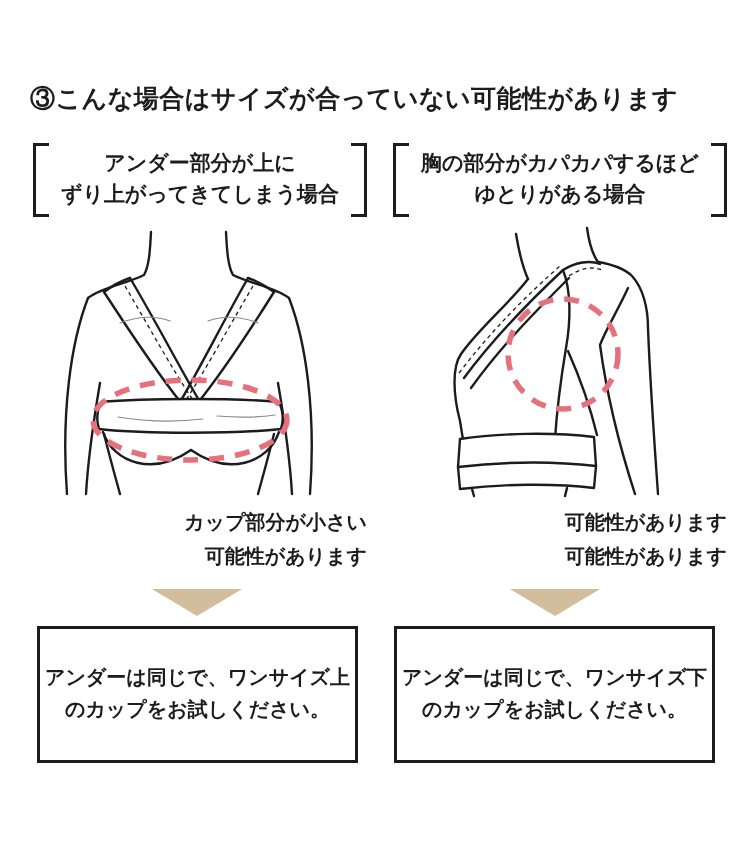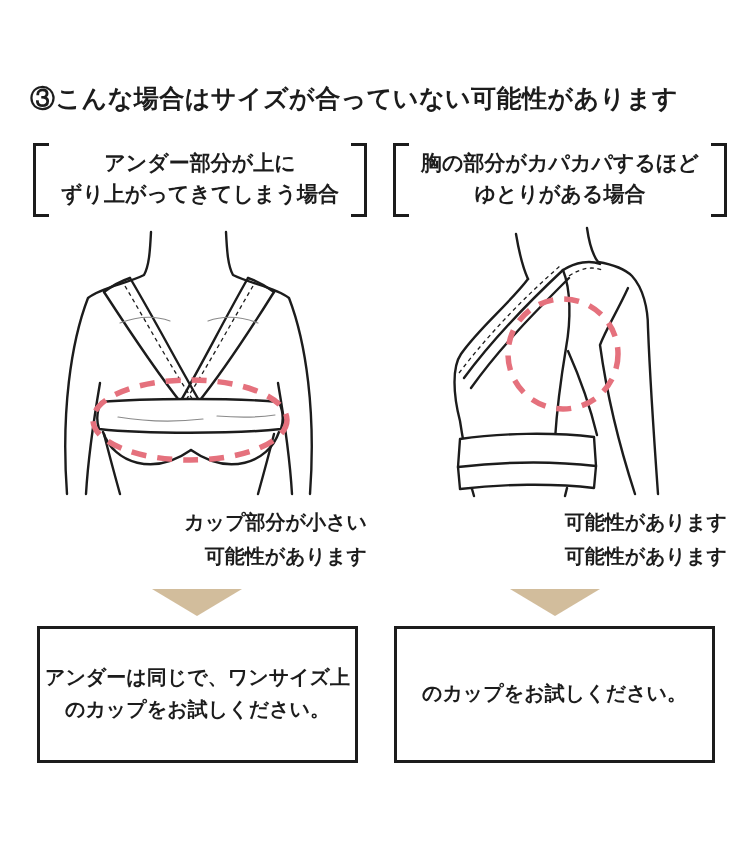--- a/index.html
+++ b/index.html
@@ -152,16 +152,17 @@
   </div>
 
   <div class="arrow c0"></div>
   <div class="arrow c1"></div>
 
   <div class="advice c0">
     <span class="line">アンダーは同じで、ワンサイズ上</span>
     <span class="line">のカップをお試しください。</span>
   </div>
   <div class="advice c1">
+    <span class="line">アンダーは同じで、ワンサイズ下</span>
     <span class="line">のカップをお試しください。</span>
   </div>
 
 </div>
 
 </body></html>

